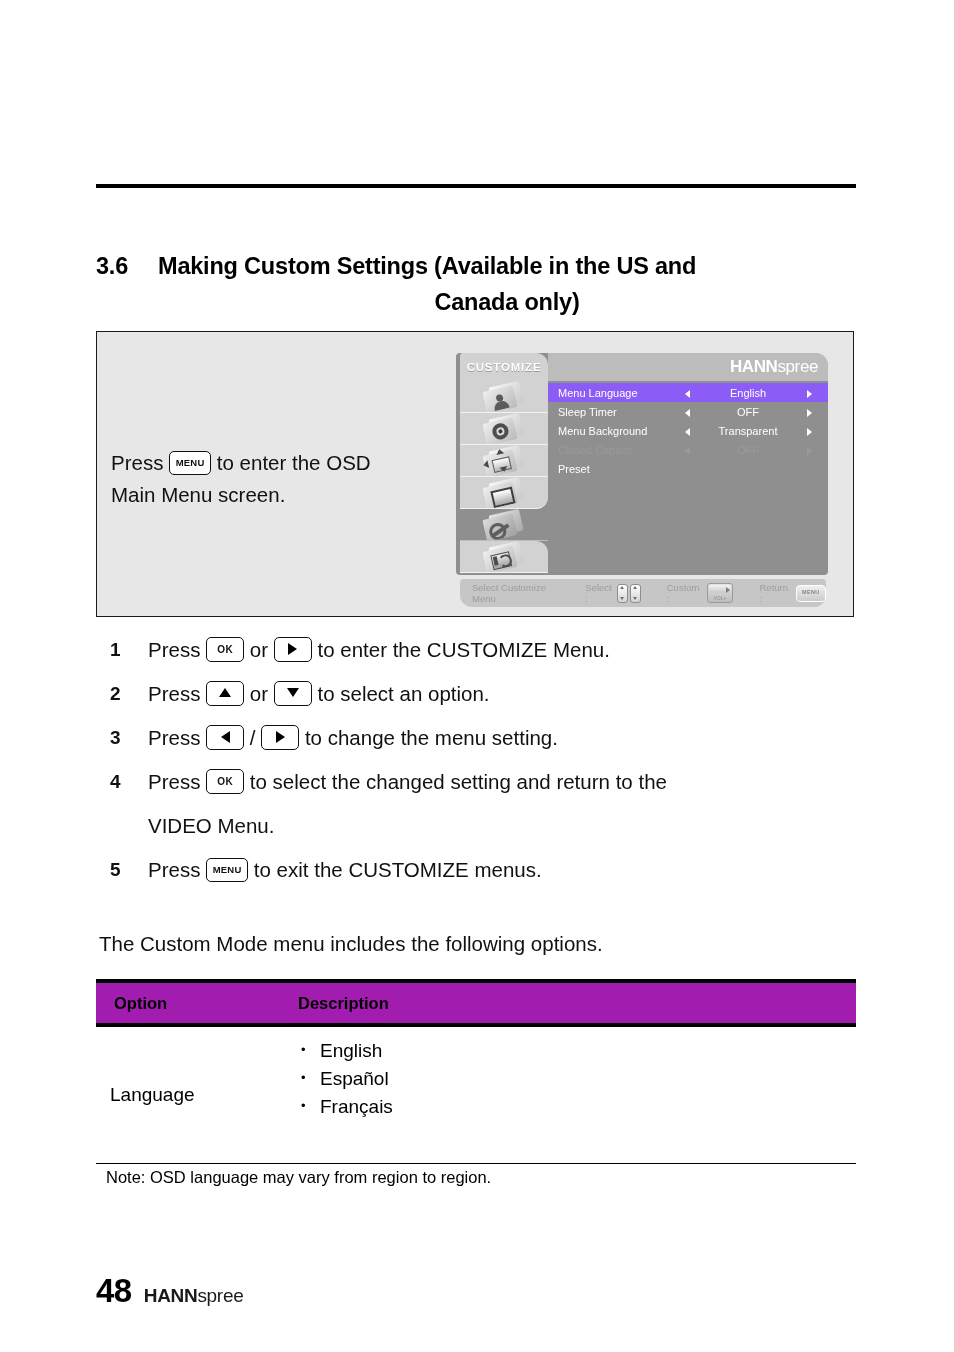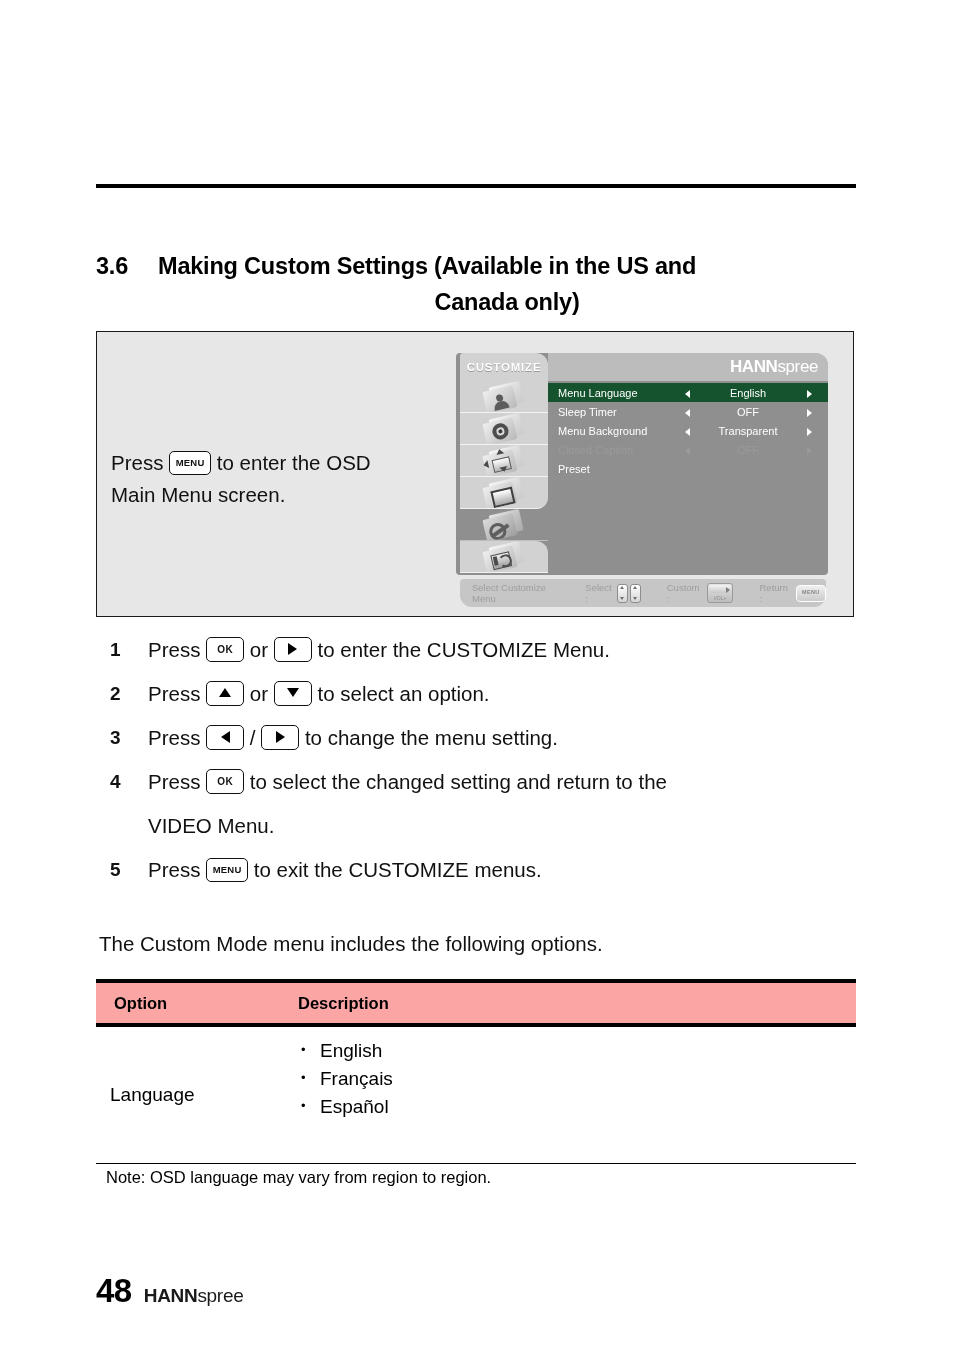--- a/index.html
+++ b/index.html
@@ -254,21 +254,21 @@
   .osd-row {
     position: relative;
     height: 19px;
     display: flex;
     align-items: center;
     padding: 0 8px 0 10px;
     color: #ffffff;
     font-size: 11px;
     font-family: "Liberation Sans", sans-serif;
   }
-  .osd-row.active { background: #14532d; }
+  .osd-row.active { background: #8b5cf6; }
   .osd-row.disabled { color: #9a9a9a; }
   .osd-row .lbl { width: 118px; flex: none; }
   .osd-row .ar-l { width: 22px; flex: none; text-align: center; }
   .osd-row .val { flex: 1; text-align: center; }
   .osd-row .ar-r { width: 22px; flex: none; text-align: center; }
   .caret { display: inline-block; width: 0; height: 0; vertical-align: middle; }
   .caret-l { border-right: 5px solid #ffffff; border-top: 4px solid transparent; border-bottom: 4px solid transparent; }
   .caret-r { border-left: 5px solid #ffffff; border-top: 4px solid transparent; border-bottom: 4px solid transparent; }
   .disabled .caret-l { border-right-color: #9a9a9a; }
   .disabled .caret-r { border-left-color: #9a9a9a; }
@@ -365,21 +365,21 @@
 
   
   .tbl {
     position: absolute;
     left: 96px;
     top: 979px;
     width: 760px;
   }
   .tbl-head {
     height: 40px;
-    background: #fca5a5;
+    background: #a21caf;
     border-top: 4px solid #000;
     border-bottom: 4px solid #000;
     display: flex;
     align-items: center;
     box-sizing: content-box;
   }
   .tbl-head .c1 { width: 202px; padding-left: 18px; font-weight: bold; font-size: 16.5px; box-sizing: border-box; }
   .tbl-head .c2 { flex: 1; font-weight: bold; font-size: 16.5px; }
   .tbl-row {
     display: flex;
@@ -669,22 +669,22 @@
   <div class="tbl">
     <div class="tbl-head">
       <div class="c1">Option</div>
       <div class="c2">Description</div>
     </div>
     <div class="tbl-row">
       <div class="c1">Language</div>
       <div class="c2">
         <ul>
           <li>English</li>
+          <li>Español</li>
           <li>Français</li>
-          <li>Español</li>
         </ul>
       </div>
     </div>
   </div>
 
   <div class="note">Note: OSD language may vary from region to region.</div>
 
   <div class="footer">
     <span class="pg">48</span>
     <span class="brand"><b>HANN</b><span>spree</span></span>

